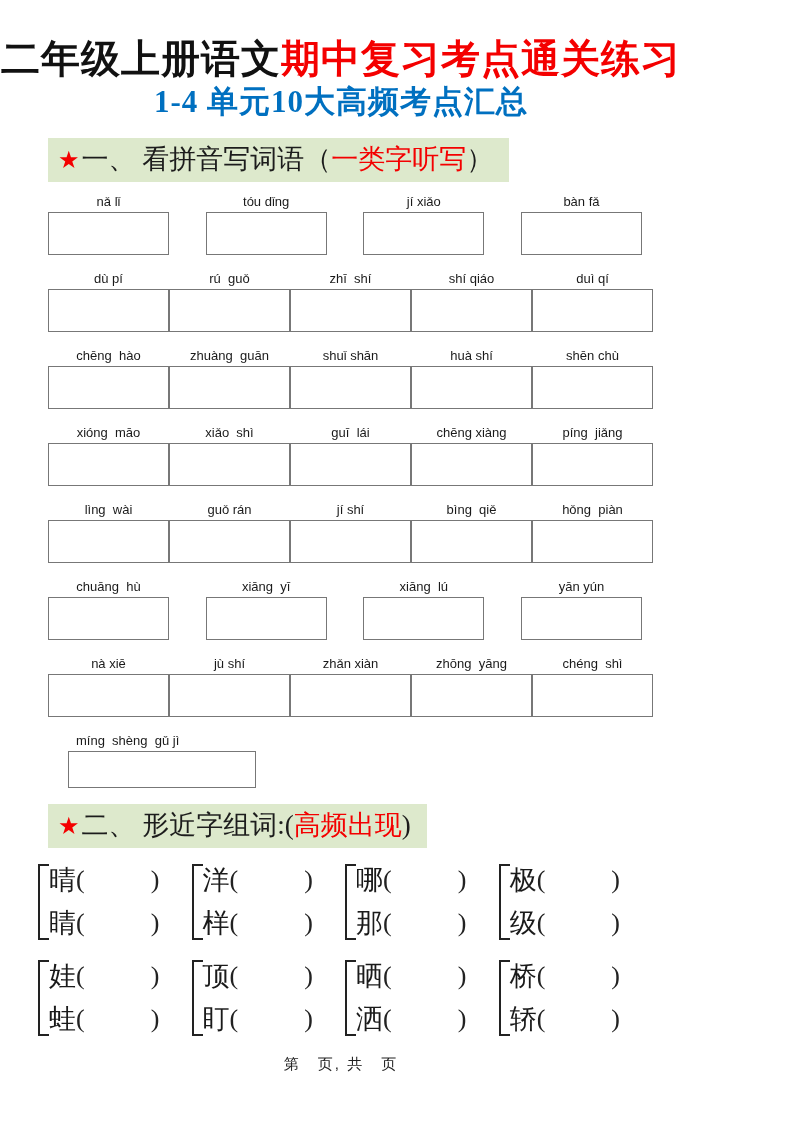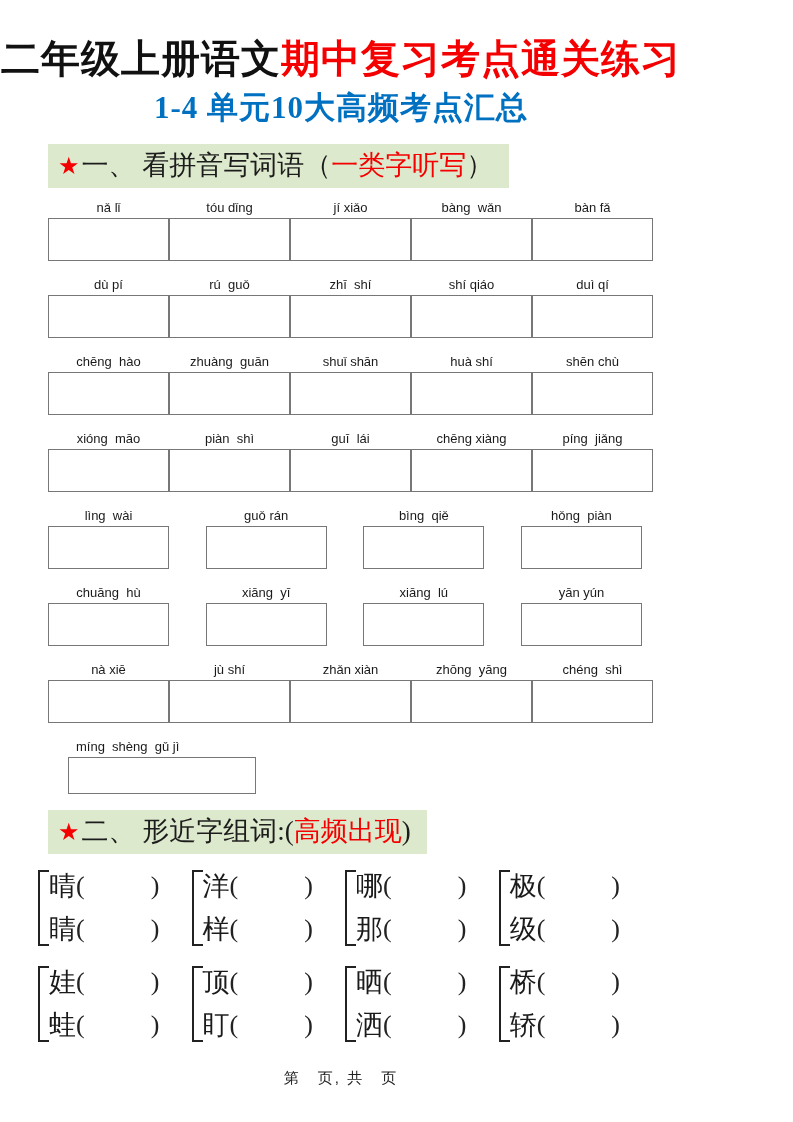--- a/index.html
+++ b/index.html
@@ -22,21 +22,20 @@
     letter-spacing:1px;
     white-space:nowrap;
   }
   .title .t-red{color:#f40000;}
   .subtitle{
     text-align:center;
     font-family:"Liberation Serif","DejaVu Serif",serif;
     font-weight:bold;
     font-size:31px;
     line-height:1.25;
-    margin-top:6px;
     letter-spacing:1px;
   }
   
   .sec-header{
     display:inline-block;
     margin:16px 0 0 48px;
     background:#dde9cc;
     padding:5px 16px 7px 10px;
     font-family:"Liberation Serif","DejaVu Serif",serif;
     font-size:27px;
@@ -83,21 +82,21 @@
     height:43px;
     font-family:"Liberation Serif","DejaVu Serif",serif;
     font-size:27px;color:#1a1a1a;
   }
   .pair-line .paren{font-size:26px;font-weight:400;color:#222;}
   .pair-blank{display:inline-block;width:66px;}
   
   .footer{
     position:absolute;
     left:0;right:0;
-    bottom:34px;
+    bottom:48px;
     text-align:center;
     font-size:15px;
     color:#222;
     letter-spacing:2px;
     white-space:pre;
   }
 </style>
 </head>
 <body>
 
@@ -119,24 +118,20 @@
         </div>
         <div class="py-cell">
           <div class="py-label">tóu dǐng</div>
           <div class="py-box"></div>
         </div>
         <div class="py-cell">
           <div class="py-label">jí xiǎo</div>
           <div class="py-box"></div>
         </div>
         <div class="py-cell">
-          <div class="py-label">bàng  wǎn</div>
-          <div class="py-box"></div>
-        </div>
-        <div class="py-cell">
           <div class="py-label">bàn fǎ</div>
           <div class="py-box"></div>
         </div>
       </div>
       <div class="py-row">
         <div class="py-cell">
           <div class="py-label">dù pí</div>
           <div class="py-box"></div>
         </div>
         <div class="py-cell">
@@ -177,21 +172,21 @@
           <div class="py-label">shēn chù</div>
           <div class="py-box"></div>
         </div>
       </div>
       <div class="py-row">
         <div class="py-cell">
           <div class="py-label">xióng  māo</div>
           <div class="py-box"></div>
         </div>
         <div class="py-cell">
-          <div class="py-label">piàn  shì</div>
+          <div class="py-label">xiǎo  shì</div>
           <div class="py-box"></div>
         </div>
         <div class="py-cell">
           <div class="py-label">guī  lái</div>
           <div class="py-box"></div>
         </div>
         <div class="py-cell">
           <div class="py-label">chēng xiàng</div>
           <div class="py-box"></div>
         </div>
@@ -200,20 +195,24 @@
           <div class="py-box"></div>
         </div>
       </div>
       <div class="py-row">
         <div class="py-cell">
           <div class="py-label">lìng  wài</div>
           <div class="py-box"></div>
         </div>
         <div class="py-cell">
           <div class="py-label">guǒ rán</div>
+          <div class="py-box"></div>
+        </div>
+        <div class="py-cell">
+          <div class="py-label">jí shí</div>
           <div class="py-box"></div>
         </div>
         <div class="py-cell">
           <div class="py-label">bìng  qiě</div>
           <div class="py-box"></div>
         </div>
         <div class="py-cell">
           <div class="py-label">hǒng  piàn</div>
           <div class="py-box"></div>
         </div>

